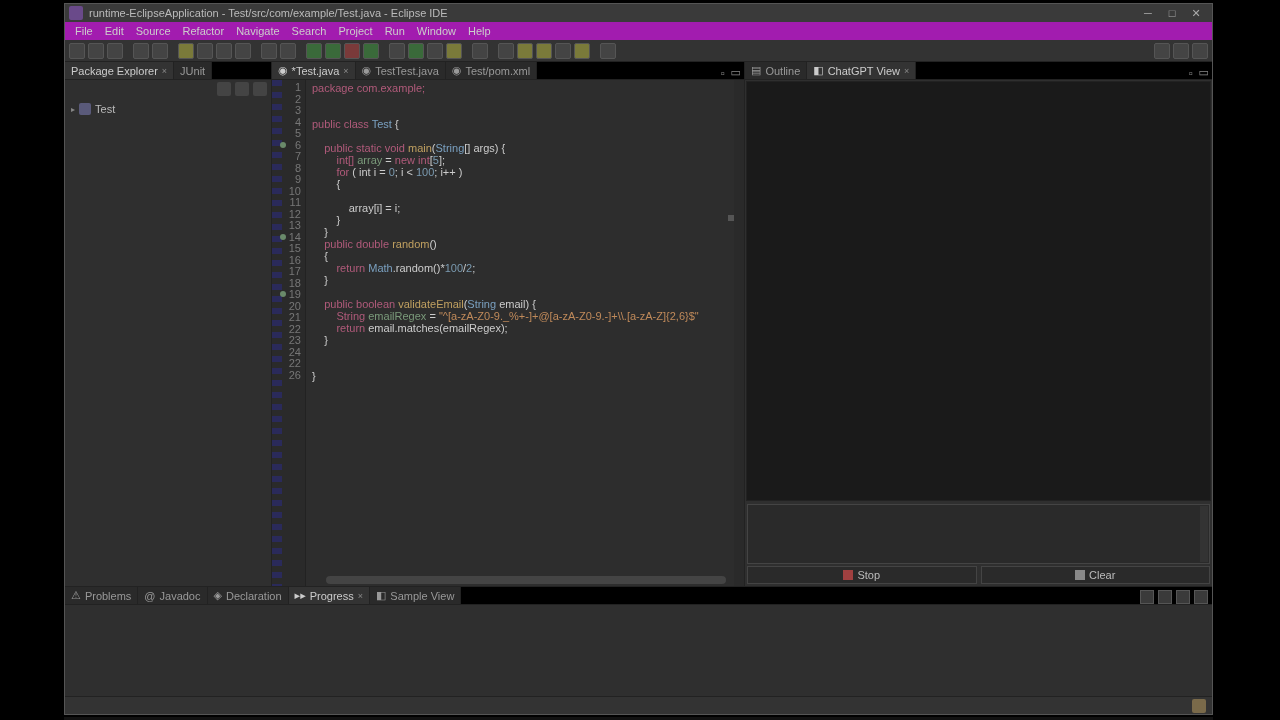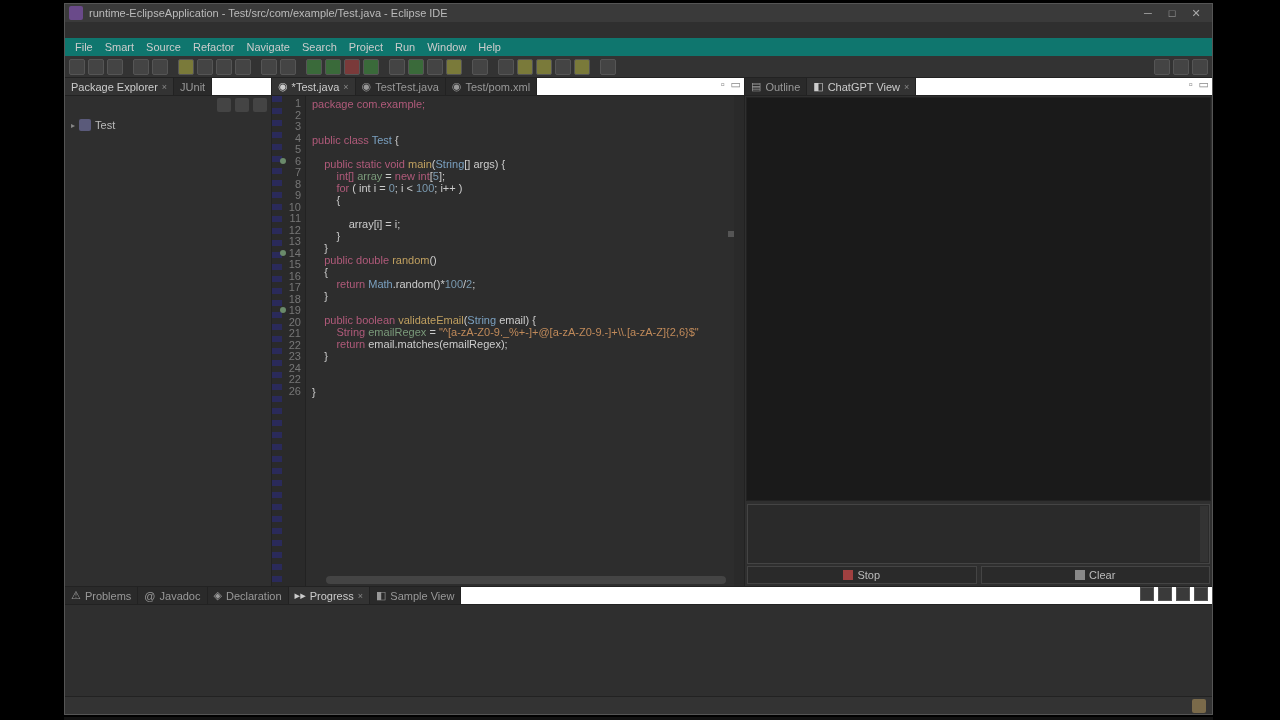--- a/index.html
+++ b/index.html
@@ -2,32 +2,32 @@
 <html><head>
 <meta charset="utf-8">
 <style>
 * { margin: 0; padding: 0; box-sizing: border-box; font-family: "Segoe UI", Tahoma, sans-serif; font-size: 11px; }
 body { background: #000; width: 1280px; height: 720px; overflow: hidden; color: #bbb; }
 .desktop { position: absolute; left: 64px; top: 3px; width: 1149px; height: 712px; background: #2f2f2f; display: flex; flex-direction: column; border: 1px solid #555; }
 .titlebar { height: 18px; background: #3a3a3a; display: flex; align-items: center; padding: 0 4px; color: #bbb; font-size: 10px; }
 .titlebar .appicon { width: 14px; height: 14px; background: #6a4a8a; border-radius: 2px; margin-right: 6px; }
 .titlebar .spacer { flex: 1; }
 .titlebar .winbtn { width: 24px; height: 14px; display: flex; align-items: center; justify-content: center; color: #aaa; cursor: pointer; }
-.menubar { height: 18px; background: #0f766e; display: flex; align-items: center; padding: 0 4px; color: #ccc; margin-top: 16px; }
+.menubar { height: 18px; background: #a21caf; display: flex; align-items: center; padding: 0 4px; color: #ccc; }
 .menubar span { padding: 0 6px; cursor: pointer; }
 .toolbar { height: 22px; background: #333; border-bottom: 1px solid #222; display: flex; align-items: center; padding: 0 4px; gap: 3px; }
 .tbtn { width: 16px; height: 16px; background: #444; border: 1px solid #555; border-radius: 2px; }
 .tbtn.green { background: #3a6a3a; }
 .tbtn.red { background: #7a3a3a; }
 .tbtn.yellow { background: #7a7a3a; }
 .tsep { width: 4px; }
 .toolbar .spacer { flex: 1; }
 .mainrow { flex: 1; display: flex; min-height: 0; }
 .leftcol { width: 207px; display: flex; flex-direction: column; border-right: 1px solid #222; }
-.tabbar { height: 18px; background: #ffffff; display: flex; align-items: flex-start; border-bottom: 1px solid #222; }
+.tabbar { height: 18px; background: #000000; display: flex; align-items: flex-end; border-bottom: 1px solid #222; }
 .tab { display: flex; align-items: center; padding: 0 6px; height: 100%; background: #333; border-right: 1px solid #222; color: #ccc; gap: 4px; cursor: pointer; }
 .tab.inactive { background: #2a2a2a; color: #999; }
 .tab .close { color: #888; font-size: 9px; }
 .tabbar .spacer { flex: 1; }
 .tabbar .ctl { padding: 0 3px; color: #888; cursor: pointer; }
 .pe-tools { height: 18px; display: flex; justify-content: flex-end; align-items: center; gap: 4px; padding: 0 4px; background: #2f2f2f; }
 .pe-tools .ticon { width: 14px; height: 14px; background: #444; border-radius: 2px; }
 .tree { flex: 1; padding: 4px; background: #2f2f2f; }
 .treeitem { display: flex; align-items: center; gap: 4px; padding: 1px 2px; cursor: pointer; }
 .treeitem .caret { color: #888; font-size: 8px; }
@@ -76,21 +76,21 @@
     <div class="appicon"></div>
     <span>runtime-EclipseApplication - Test/src/com/example/Test.java - Eclipse IDE</span>
     <div class="spacer"></div>
     <div class="winbtn">─</div>
     <div class="winbtn">□</div>
     <div class="winbtn">✕</div>
   </div>
 
   <div class="menubar">
     <span>File</span>
-    <span>Smart</span>
+    <span>Edit</span>
     <span>Source</span>
     <span>Refactor</span>
     <span>Navigate</span>
     <span>Search</span>
     <span>Project</span>
     <span>Run</span>
     <span>Window</span>
     <span>Help</span>
   </div>
 

